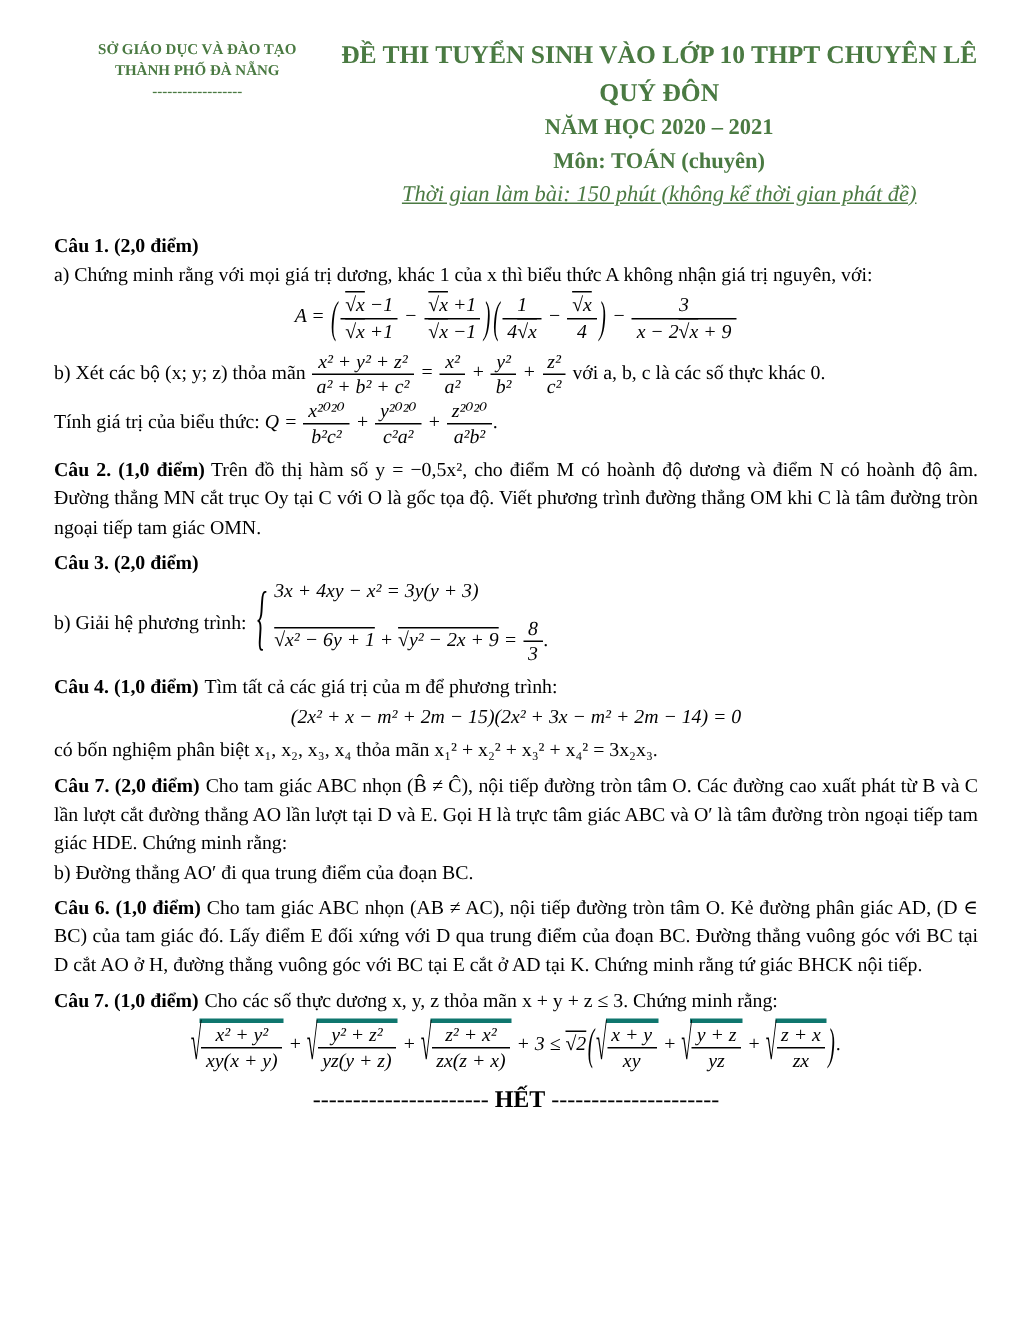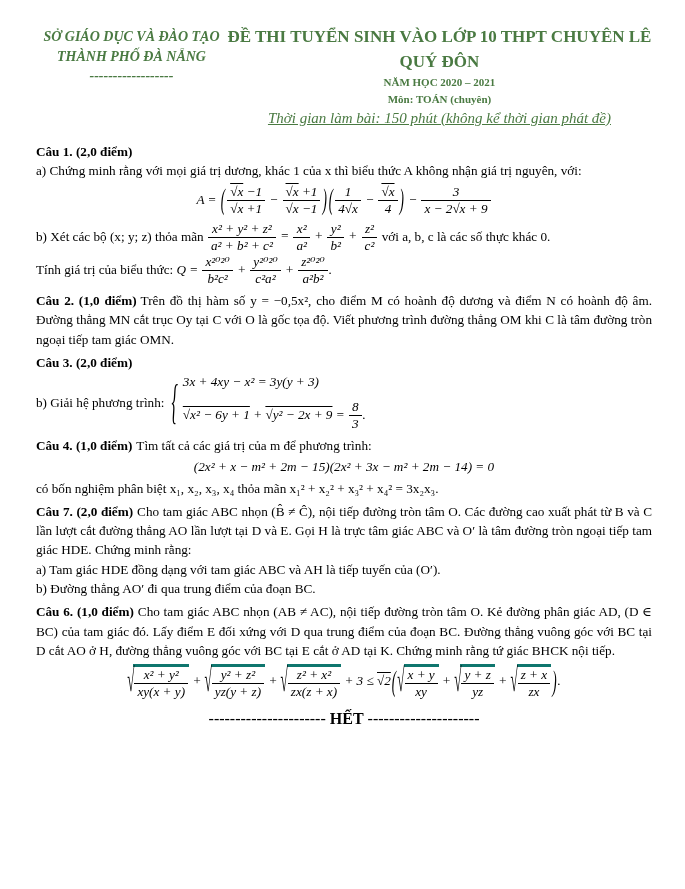--- a/index.html
+++ b/index.html
@@ -12,29 +12,29 @@
     font-size: 13.2px;
     overflow: hidden;
   }
   .page { padding: 24px 33px 0 36px; }
 
   
   .hdr { display: flex; margin-bottom: 13px; }
   .hdr-left {
     width: 31%; text-align: center;
     color: var(--accent, #4a7a42); font-weight: bold;
-    line-height: 1.4; padding-top: 3px; font-size: 14px; font-style: italic;
+    line-height: 1.4; padding-top: 3px; font-size: 10px;
   }
   .hdr-left .dashes { font-weight: bold; letter-spacing: 0; }
   .hdr-right {
     width: 69%; text-align: center;
     color: var(--accent, #4a7a42); font-weight: bold; line-height: 1.48;
   }
   .hdr-right .title { font-size: 17px; }
-  .hdr-right .yr, .hdr-right .subj { font-size: 11px; }
+  .hdr-right .yr, .hdr-right .subj { font-size: 15px; }
   .duration {
     font-weight: normal; font-style: italic; font-size: 15px;
     text-decoration: underline;
   }
 
   
   p { margin: 0; text-align: justify; line-height: 1.46; }
   .sec { margin-top: 4px; }
   .bold { font-weight: bold; }
   .head-inline { font-weight: bold; margin-right: 4px; }
@@ -137,29 +137,29 @@
   </div>
 
   <div class="sec">
     <p><span class="head-inline">Câu 4. (1,0 điểm)</span><span>Tìm tất cả các giá trị của m để phương trình:</span></p>
     <div class="disp mi"><span class="tok">(2x² + x − m² + 2m − 15)(2x² + 3x − m² + 2m − 14) = 0</span></div>
     <p>có bốn nghiệm phân biệt x₁, x₂, x₃, x₄ thỏa mãn x₁² + x₂² + x₃² + x₄² = 3x₂x₃.</p>
   </div>
 
   <div class="sec">
     <p><span class="head-inline">Câu 7. (2,0 điểm)</span><span>Cho tam giác ABC nhọn (B̂ ≠ Ĉ), nội tiếp đường tròn tâm O. Các đường cao xuất phát từ B và C lần lượt cắt đường thẳng AO lần lượt tại D và E. Gọi H là trực tâm giác ABC và O′ là tâm đường tròn ngoại tiếp tam giác HDE. Chứng minh rằng:</span></p>
-    <p>a) Tam giác HDE đồng dạng với tam giác ABC và AH là tiếp tuyến của (O′).</p>
     <p>b) Đường thẳng AO′ đi qua trung điểm của đoạn BC.</p>
   </div>
 
   <div class="sec">
     <p><span class="head-inline">Câu 6. (1,0 điểm)</span><span>Cho tam giác ABC nhọn (AB ≠ AC), nội tiếp đường tròn tâm O. Kẻ đường phân giác AD, (D ∈ BC) của tam giác đó. Lấy điểm E đối xứng với D qua trung điểm của đoạn BC. Đường thẳng vuông góc với BC tại D cắt AO ở H, đường thẳng vuông góc với BC tại E cắt ở AD tại K. Chứng minh rằng tứ giác BHCK nội tiếp.</span></p>
   </div>
 
   <div class="sec">
+    <p><span class="head-inline">Câu 7. (1,0 điểm)</span><span>Cho các số thực dương x, y, z thỏa mãn x + y + z ≤ 3. Chứng minh rằng:</span></p>
     <div class="disp mi">
       <span class="sq">
           <span class="rsign">√</span>
           <span class="bar"><span class="fr"><span class="nu">x² + y²</span><span class="de">xy(x + y)</span></span></span>
         </span>
       <span class="tok">+</span>
       <span class="sq">
           <span class="rsign">√</span>
           <span class="bar"><span class="fr"><span class="nu">y² + z²</span><span class="de">yz(y + z)</span></span></span>
         </span>

